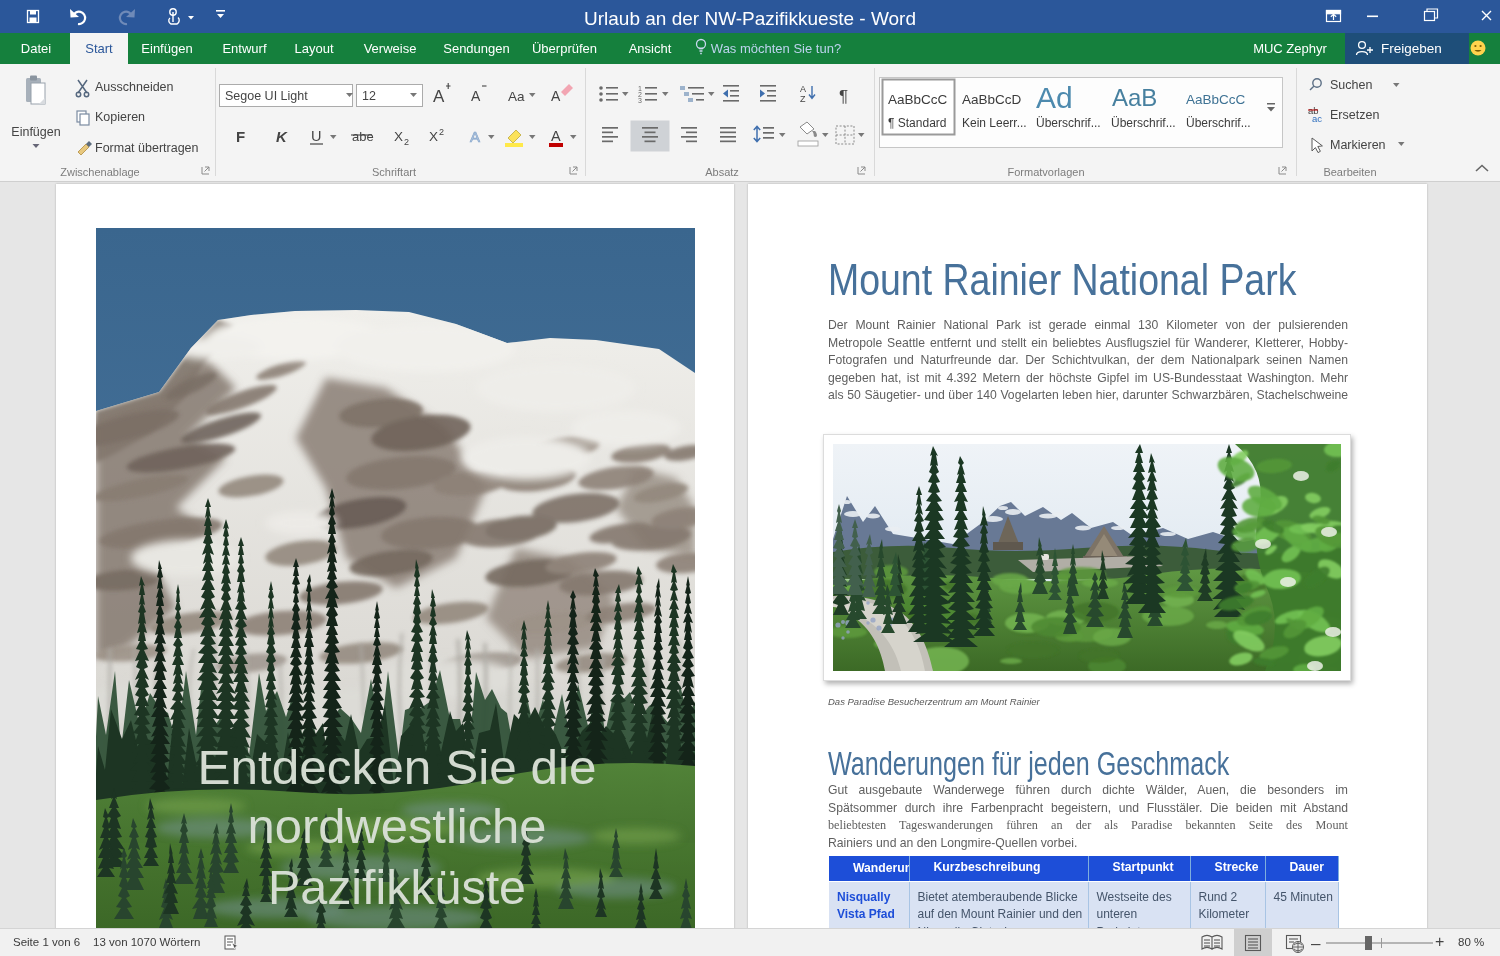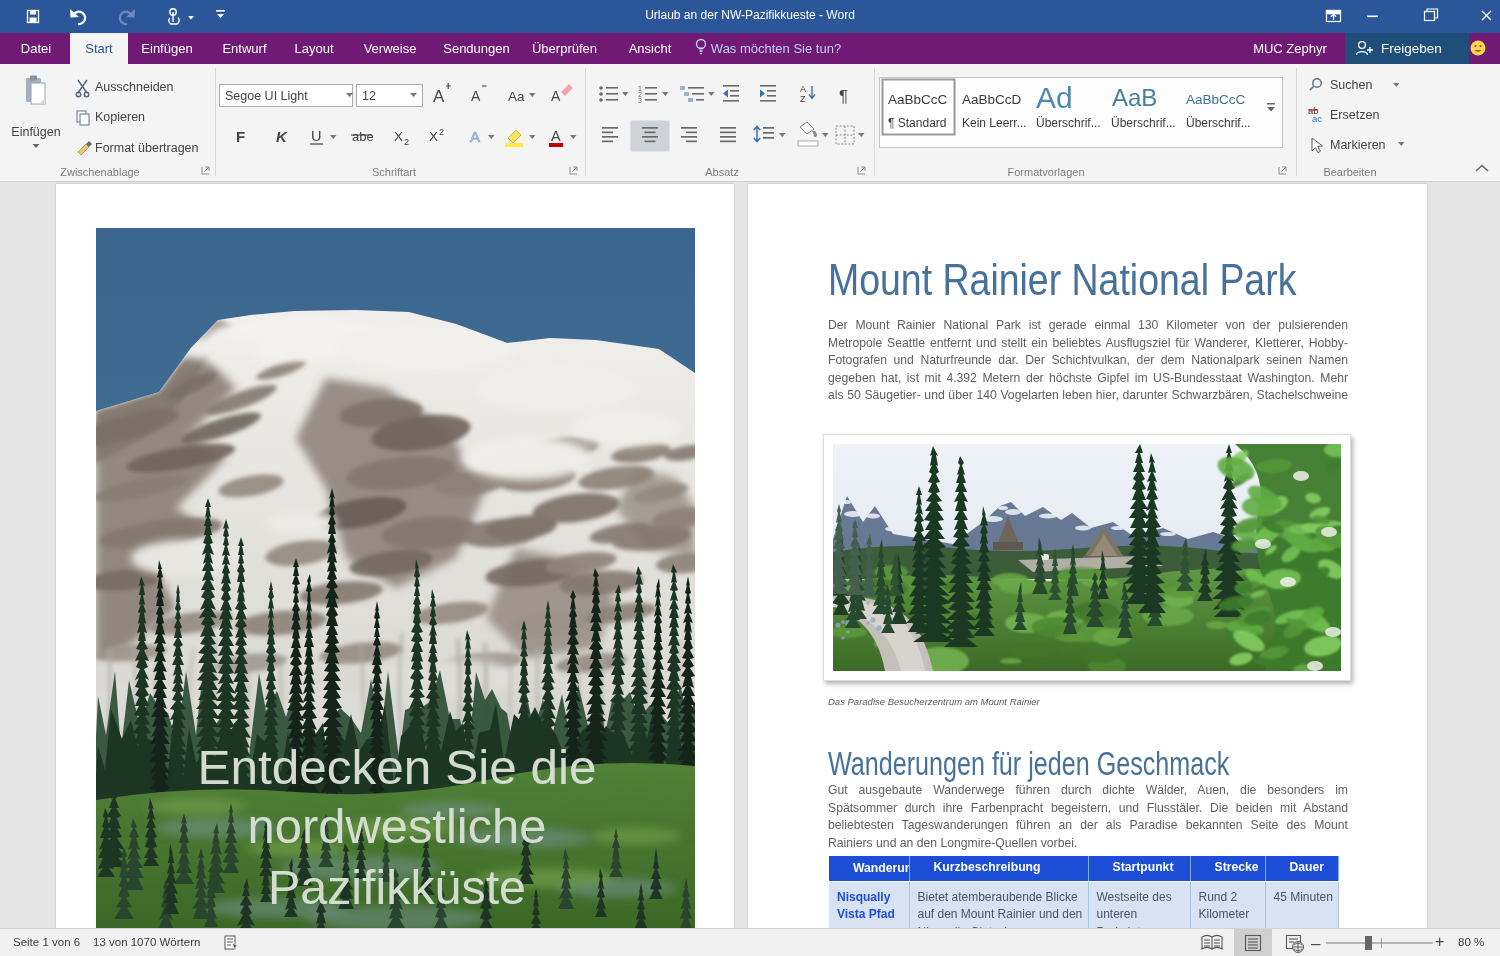--- a/index.html
+++ b/index.html
@@ -1,19 +1,19 @@
 <!DOCTYPE html>
 <html><head>
 <meta charset="utf-8">
 <style>
 * { margin:0; padding:0; box-sizing:border-box; }
 html,body { width:1500px; height:956px; overflow:hidden; }
 body { font-family:"Liberation Sans", sans-serif; position:relative; background:#e6e6e6; }
 #titlebar { position:absolute; left:0; top:0; width:1500px; height:33px; background:#2b579a; color:#fff; }
-#tabrow { position:absolute; left:0; top:33px; width:1500px; height:31px; background:#701a75; }
+#tabrow { position:absolute; left:0; top:33px; width:1500px; height:31px; background:#15803d; }
 #ribbon { position:absolute; left:0; top:64px; width:1500px; height:118px; background:#f4f4f4; border-bottom:1px solid #cfcfcf; }
 #docarea { position:absolute; left:0; top:182px; width:1500px; height:746px; background:#e6e6e6; overflow:hidden; }
 #statusbar { position:absolute; left:0; top:928px; width:1500px; height:28px; background:#f1f1f1; border-top:1px solid #d4d4d4; font-size:11.5px; color:#3b3b3b; }
 .page { position:absolute; background:#fff; box-shadow:0 0 2px rgba(0,0,0,0.25); }
 #page1 { left:56px; top:2px; width:678px; height:870px; }
 #page2 { left:748px; top:2px; width:679px; height:870px; }
 .tab { position:absolute; top:0; height:31px; line-height:31px; color:#fff; font-size:13px; text-align:center; }
 
 #page1 { overflow:hidden; }
 #page2 { overflow:hidden; }
@@ -47,21 +47,21 @@
     <path d="M 135 9 L 134.5 17.5 L 126 17 Z" fill="#6f8ab8"></path>
 
     <g stroke="#fff" fill="none" stroke-width="1.4">
       <circle cx="173" cy="12" r="3.2"></circle>
       <path d="M 173 12 L 173 22 M 170 18 C 168 19.5 168.5 23 171 24 L 177 24 C 179.5 23 180 19 178 17.5"></path>
     </g>
     <path d="M 188 16 l 6 0 l -3 3.6 Z" fill="#fff"></path>
     <rect x="216" y="10" width="9" height="1.6" fill="#fff"></rect>
     <path d="M 217 14 l 7 0 l -3.5 4 Z" fill="#fff"></path>
   </svg>
-  <div style="position:absolute;left:0;top:8px;width:1500px;text-align:center;font-size:12px;color:#fff;">Urlaub an der NW-Pazifikkueste - Word</div>
+  <div style="position:absolute;left:0;top:8px;width:1500px;text-align:center;font-size:19px;color:#fff;">Urlaub an der NW-Pazifikkueste - Word</div>
 
   <svg width="360" height="33" style="position:absolute;left:1140px;top:0">
     <g stroke="#fff" fill="none" stroke-width="1.2">
       <rect x="284.5" y="11.5" width="10" height="9"></rect>
       <path d="M 287 11.5 L 287 9 L 297.5 9 L 297.5 18 L 294.5 18"></path>
       <rect x="227" y="15.5" width="11" height="1.6" fill="#fff" stroke="none"></rect>
       <path d="M 342 11 L 351 20 M 351 11 L 342 20" stroke-width="1.4"></path>
       <rect x="186.5" y="10.5" width="14" height="11"></rect>
       <rect x="186.5" y="10.5" width="14" height="3.2" fill="#fff"></rect>
       <path d="M 193.5 14.4 l 0 5.5 M 190.8 16.8 l 2.7 -2.4 l 2.7 2.4"></path>
@@ -740,21 +740,21 @@
           <ellipse cx="455" cy="138" rx="8" ry="5" fill="#edf1e7" opacity="0.85"></ellipse>
           <ellipse cx="500" cy="188" rx="8" ry="5" fill="#edf1e7" opacity="0.85"></ellipse>
           <ellipse cx="482" cy="222" rx="8" ry="5" fill="#edf1e7" opacity="0.85"></ellipse>
           <ellipse cx="430" cy="100" rx="8" ry="5" fill="#edf1e7" opacity="0.85"></ellipse>
         </svg></div>
       <div id="caption2">Das Paradise Besucherzentrum am Mount Rainier</div>
       <div id="head2">Wanderungen für jeden Geschmack</div>
       <div style="position:absolute;left:80px;top:598px;width:520px;">
         <div class="body" style="text-align:justify;text-align-last:justify;">Gut ausgebaute Wanderwege führen durch dichte Wälder, Auen, die besonders im</div>
         <div class="body" style="text-align:justify;text-align-last:justify;">Spätsommer durch ihre Farbenpracht begeistern, und Flusstäler. Die beiden mit Abstand</div>
-        <div class="body" style="text-align:justify;text-align-last:justify;">beliebtesten Tageswanderungen führen an der als Paradise bekannten Seite des Mount</div>
+        <div class="body" style="text-align:justify;text-align-last:justify;font-family:Liberation Serif, serif;">beliebtesten Tageswanderungen führen an der als Paradise bekannten Seite des Mount</div>
         <div class="body" style="">Rainiers und an den Longmire-Quellen vorbei.</div>
       </div>
       <table id="tbl">
         <colgroup>
           <col style="width:80px">
           <col style="width:179px">
           <col style="width:102px">
           <col style="width:75px">
           <col style="width:73px">
         </colgroup>

